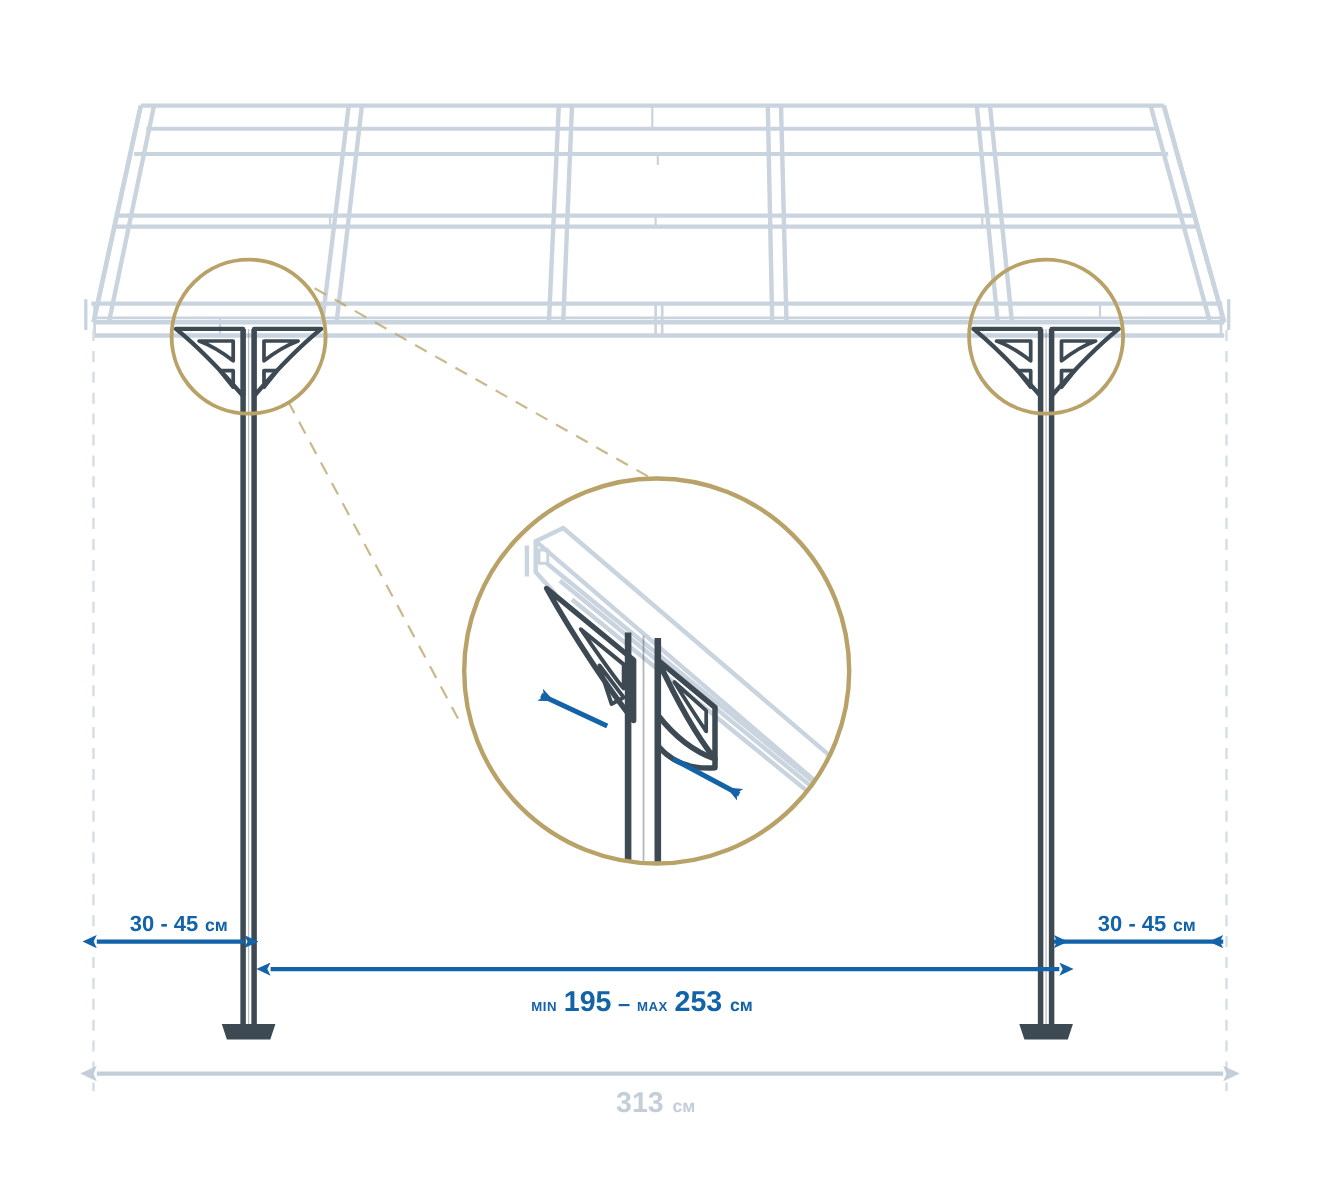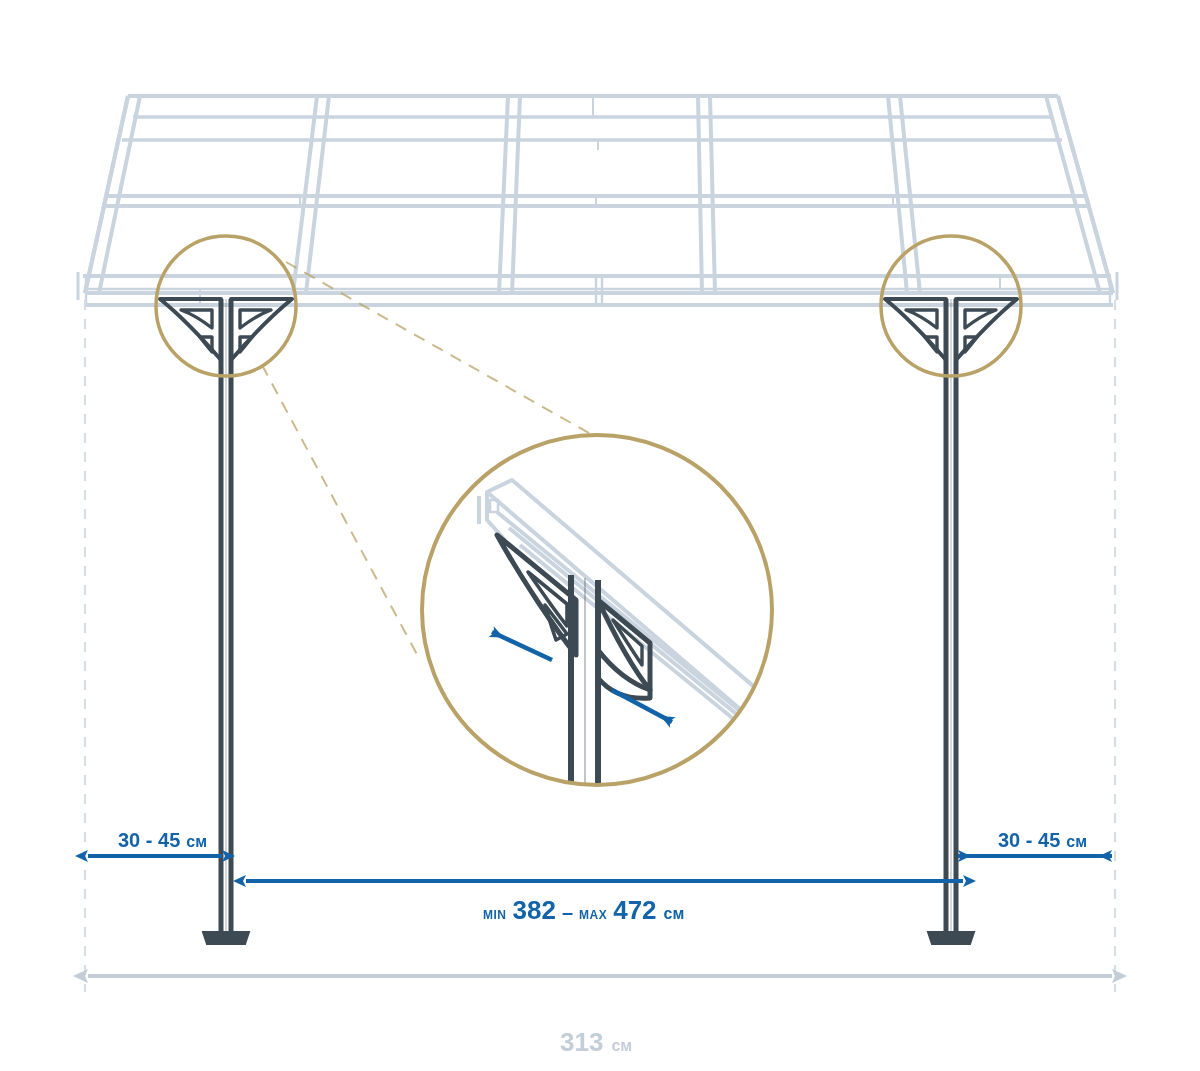--- a/index.html
+++ b/index.html
@@ -1,21 +1,21 @@
 <!DOCTYPE html>
 <html><head>
 <meta charset="utf-8">
 <style>
   html,body{margin:0;padding:0;background:#ffffff;}
   body{font-family:"Liberation Sans", sans-serif;}
   #stage{position:relative;width:1200px;height:1071px;background:#ffffff;overflow:hidden;}
   #stage svg{position:absolute;left:0;top:0;}
   .lbl{position:absolute;white-space:nowrap;font-family:"Liberation Sans", sans-serif;}
   .lbl-blue{color:#1263a8;font-weight:bold;}
-  .lbl-gray{color:#c3ced9;font-weight:bold;margin-top:40px;}
+  .lbl-gray{color:#c3ced9;font-weight:bold;}
   .sm{font-size:12px;letter-spacing:.5px;}
   .big{font-size:26px;}
   .mid{font-size:20px;}
   .unit{font-size:16px;font-weight:bold;}
 </style>
 </head>
 <body>
 
 <div id="stage">
 
@@ -229,20 +229,20 @@
 
 <div class="lbl lbl-blue mid" style="left:118px; top:829px;">
   <span>30 - 45</span><span class="unit" style="margin-left:6px;">см</span>
 </div>
 
 <div class="lbl lbl-blue mid" style="left:998px; top:829px;">
   <span>30 - 45</span><span class="unit" style="margin-left:6px;">см</span>
 </div>
 
 <div class="lbl lbl-blue" style="left:483px; top:895px;">
-  <span class="sm">MIN</span><span class="big" style="margin-left:6px;">382</span><span class="mid" style="margin:0 6px;">–</span><span class="sm">MAX</span><span class="big" style="margin-left:6px;">472</span><span class="unit" style="margin-left:7px;">см</span>
+  <span class="sm">MIN</span><span class="big" style="margin-left:6px;">195</span><span class="mid" style="margin:0 6px;">–</span><span class="sm">MAX</span><span class="big" style="margin-left:6px;">253</span><span class="unit" style="margin-left:7px;">см</span>
 </div>
 
 <div class="lbl lbl-gray" style="left:560px; top:987px;">
   <span class="big">313</span><span class="unit" style="margin-left:8px;">см</span>
 </div>
 
 </div>
 
 </body></html>

